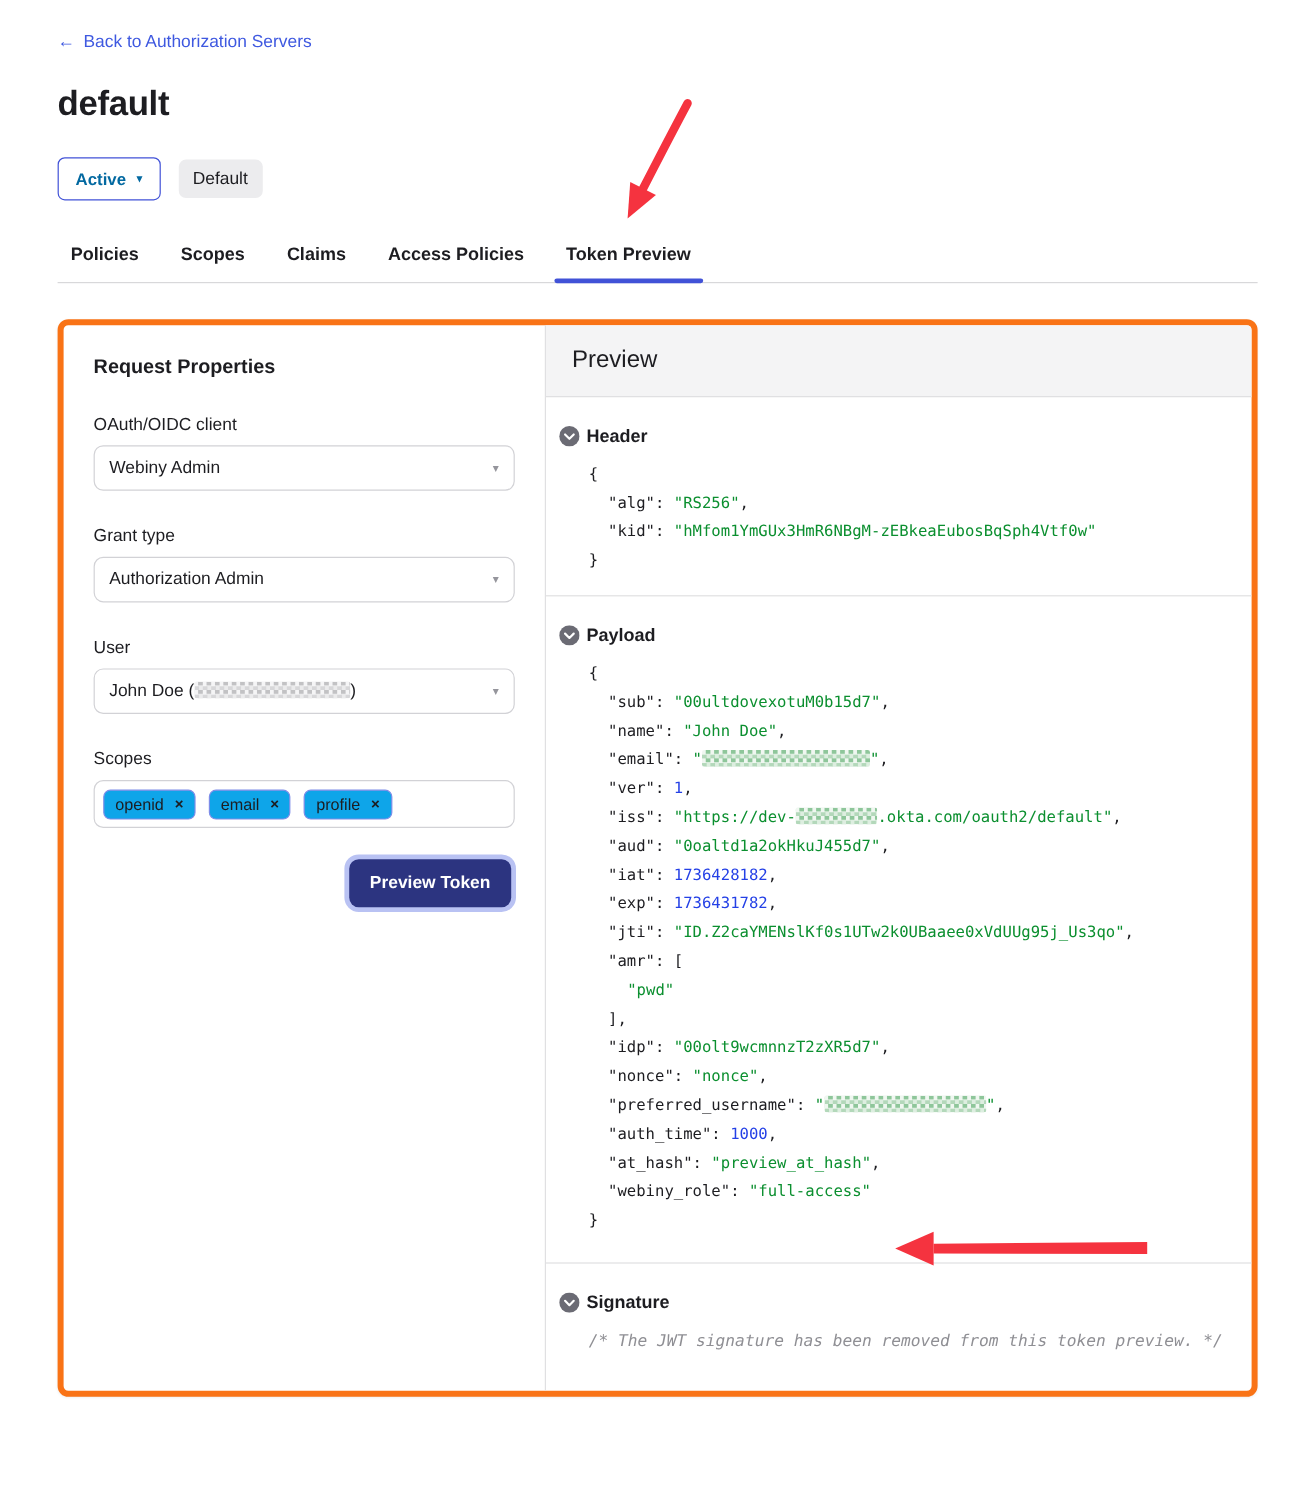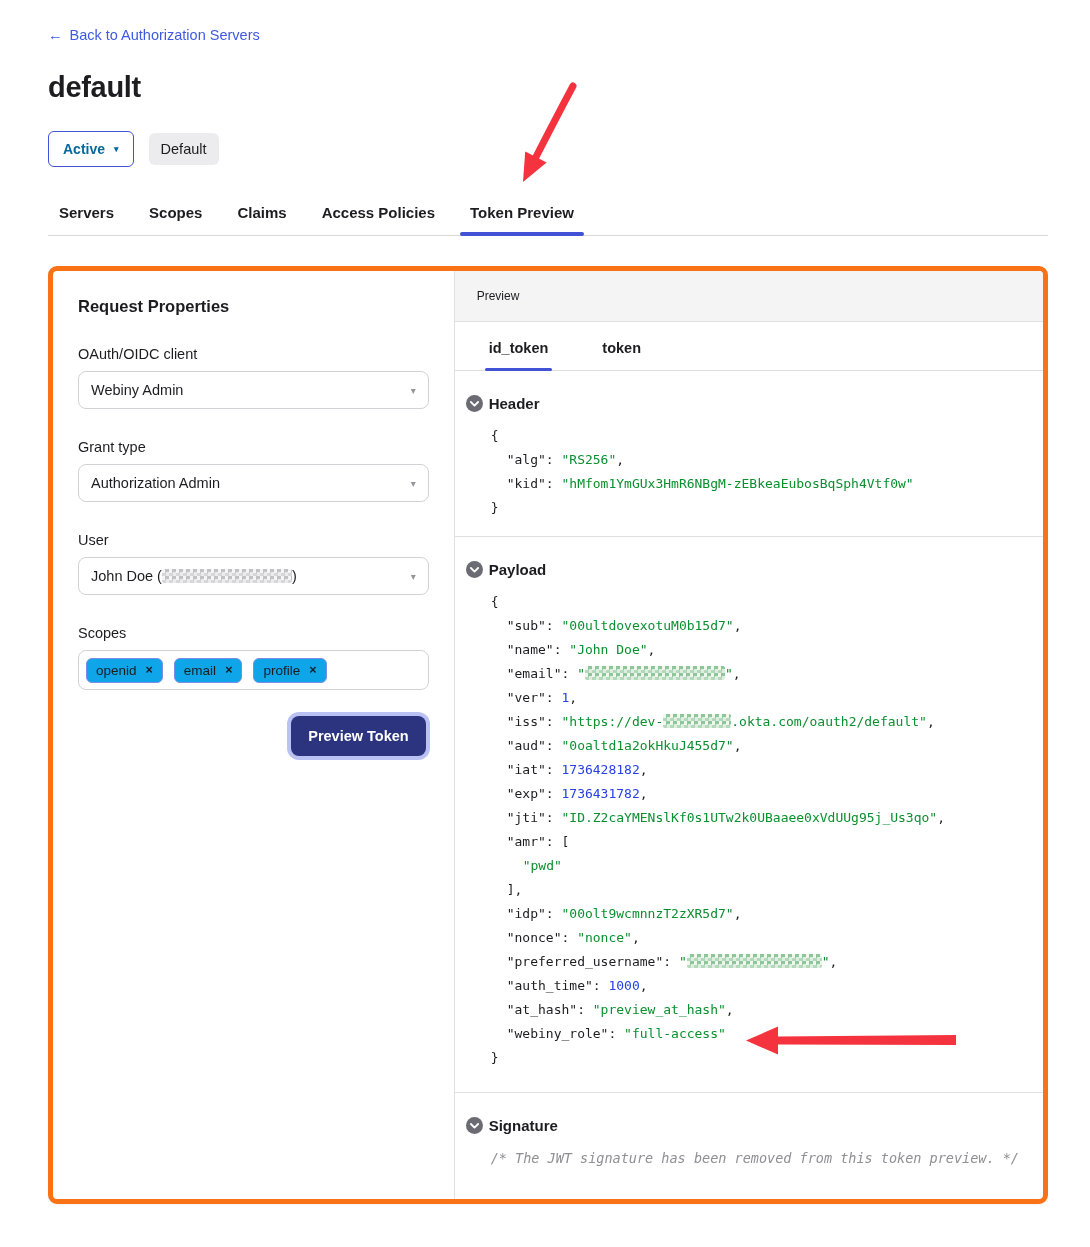--- a/index.html
+++ b/index.html
@@ -29,21 +29,21 @@
   .select{height:36px;border:1px solid #d2d2d6;border-radius:8px;display:flex;align-items:center;justify-content:space-between;padding:0 12px;font-size:14.5px;background:#fff;cursor:pointer;}
   .select .caret{color:#95959c;font-size:10px;}
   .scopes-box{min-height:30px;border:1px solid #d2d2d6;border-radius:8px;padding:4px 7px;display:flex;gap:11px;align-items:center;}
   .chip{background:#0ea5e9;border:1px solid #7d8ce8;border-radius:6px;padding:4px 9px;font-size:13.5px;display:inline-flex;align-items:center;gap:9px;}
   .chip-x{font-weight:700;font-size:12.5px;cursor:pointer;line-height:1;}
   .btn-row{display:flex;justify-content:flex-end;margin-top:26px;padding-right:3px;}
   .preview-btn{background:#2c3480;color:#fff;font-weight:700;font-size:14.5px;border:none;border-radius:8px;padding:12px 17px;box-shadow:0 0 0 4px #b9c2f3;cursor:pointer;font-family:inherit;}
 
   
   .right-panel{flex:1;border-left:1px solid #e0e0e2;display:flex;flex-direction:column;}
-  .preview-bar{background:#f4f4f5;border-bottom:1px solid #e0e0e2;padding:18px 22px;font-size:12px;}
+  .preview-bar{background:#f4f4f5;border-bottom:1px solid #e0e0e2;padding:18px 22px;font-size:20px;}
   .ptabs{display:flex;gap:46px;padding-left:30px;border-bottom:1px solid #e0e0e2;}
   .ptab{padding:18px 4px 14px;font-size:14.5px;font-weight:700;position:relative;cursor:pointer;}
   .ptab.active::after{content:"";position:absolute;left:0;right:0;bottom:-1px;height:3px;background:#4152d7;border-radius:2px;}
   .section{padding:24px 24px 16px 11px;border-bottom:1px solid #e0e0e2;}
   .section:last-child{border-bottom:none;padding-bottom:28px;}
   .section.payload{padding-bottom:22px;}
   .sec-head{display:flex;align-items:center;gap:6px;}
   .sec-icon{width:17px;height:17px;flex:none;}
   .sec-title{font-size:15px;font-weight:700;}
   .code{margin:12px 0 0 25px;font-family:"DejaVu Sans Mono",monospace;font-size:13px;line-height:24px;color:#1d1d21;}
@@ -76,21 +76,21 @@
 
     <div class="status-row">
       <button class="status-btn">
         <span>Active</span>
         <span class="caret">▾</span>
       </button>
       <span class="badge">Default</span>
     </div>
 
     <div class="tabs">
-        <div class="tab">Servers</div>
+        <div class="tab">Policies</div>
         <div class="tab">Scopes</div>
         <div class="tab">Claims</div>
         <div class="tab">Access Policies</div>
         <div class="tab active">Token Preview</div>
       </div>
 
     <div class="card">
 
       <div class="left-panel">
         <h2 class="rp-title">Request Properties</h2>
@@ -139,24 +139,20 @@
             </div>
         </div>
 
         <div class="btn-row">
           <button class="preview-btn">Preview Token</button>
         </div>
       </div>
 
       <div class="right-panel">
         <div class="preview-bar">Preview</div>
-        <div class="ptabs">
-            <div class="ptab active">id_token</div>
-            <div class="ptab">token</div>
-          </div>
 
         <div class="section">
           <div class="sec-head">
             <svg class="sec-icon" viewBox="0 0 16 16">
                 <circle cx="8" cy="8" r="8" fill="#6b6b74"></circle>
                 <path d="M4.6 6.6 L8 10 L11.4 6.6" stroke="#fff" stroke-width="1.7" fill="none" stroke-linecap="round" stroke-linejoin="round"></path>
               </svg>
             <span class="sec-title">Header</span>
           </div>
           <div class="code">

